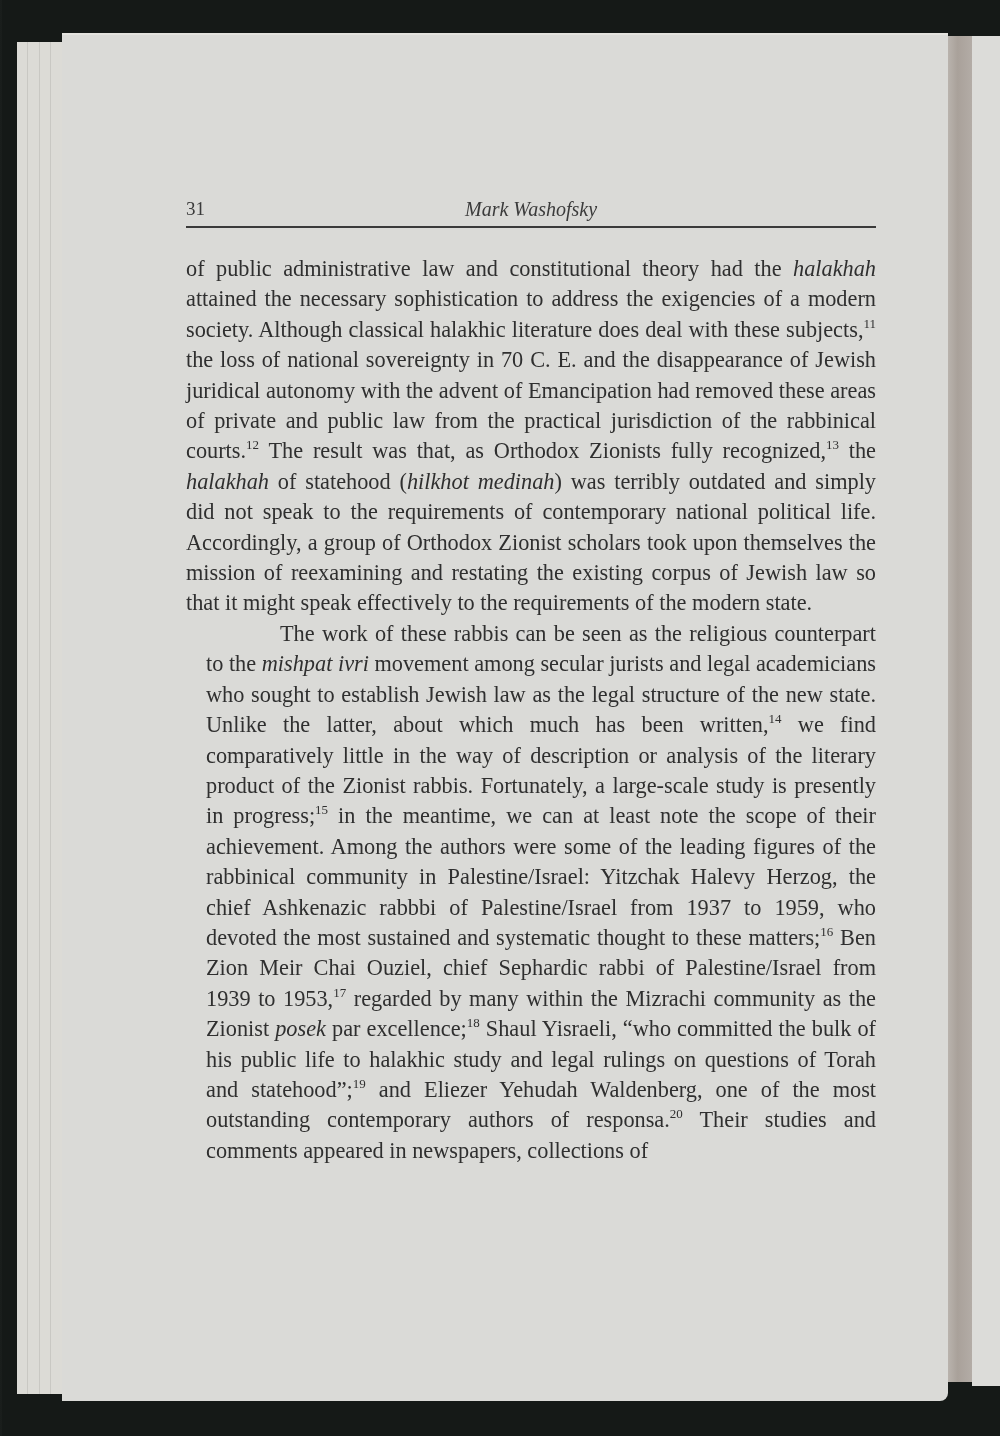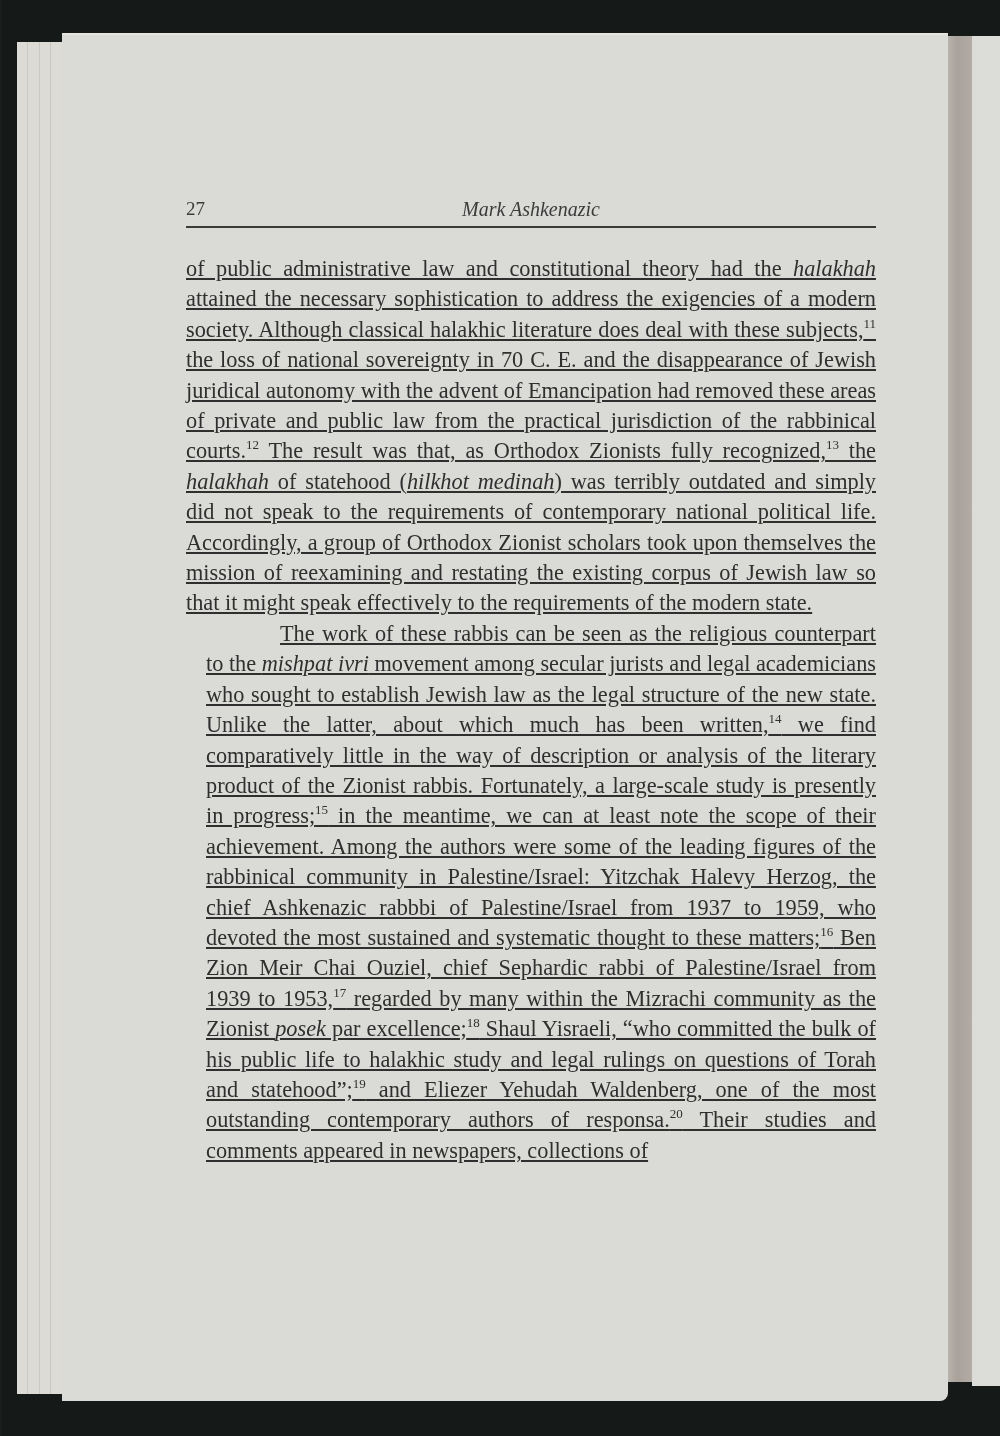--- a/index.html
+++ b/index.html
@@ -96,21 +96,20 @@
       top: 254px;
       width: 690px;
       color: #2f2f2f;
       font-size: 22.3px;
       line-height: 30.4px;
       text-align: justify;
       text-justify: inter-word;
     }
     .body-text p {
       margin: 0;
-      text-decoration: underline;
     }
     .body-text p.indent {
       text-indent: 74px;
       margin-left: 20px;
     }
     .body-text i {
       font-style: italic;
     }
     .body-text sup {
       font-size: 13px;
@@ -129,20 +128,20 @@
   <div class="edge" style="left:33px"></div>
   <div class="edge" style="left:45px"></div>
 </div>
 
 <div class="gutter"></div>
 <div class="next-page"></div>
 
 <div class="page"></div>
 
 <div class="running-head">
-  <span class="folio">27</span>
-  <span class="author">Mark Ashkenazic</span>
+  <span class="folio">31</span>
+  <span class="author">Mark Washofsky</span>
 </div>
 
 <div class="body-text">
   <p><span>of public administrative law and constitutional theory had the </span><i>halakhah</i><span> attained the necessary sophistication to address the exigencies of a modern society. Although classical halakhic literature does deal with these subjects,</span><sup>11</sup><span> the loss of national sovereignty in 70 C. E. and the disappearance of Jewish juridical autonomy with the advent of Emancipation had removed these areas of private and public law from the practical jurisdiction of the rabbinical courts.</span><sup>12</sup><span> The result was that, as Orthodox Zionists fully recognized,</span><sup>13</sup><span> the </span><i>halakhah</i><span> of statehood (</span><i>hilkhot medinah</i><span>) was terribly outdated and simply did not speak to the requirements of contemporary national political life. Accordingly, a group of Orthodox Zionist scholars took upon themselves the mission of reexamining and restating the existing corpus of Jewish law so that it might speak effectively to the requirements of the modern state.</span></p>
   <p class="indent"><span>The work of these rabbis can be seen as the religious counterpart to the </span><i>mishpat ivri</i><span> movement among secular jurists and legal academicians who sought to establish Jewish law as the legal structure of the new state. Unlike the latter, about which much has been written,</span><sup>14</sup><span> we find comparatively little in the way of description or analysis of the literary product of the Zionist rabbis. Fortunately, a large-scale study is presently in progress;</span><sup>15</sup><span> in the meantime, we can at least note the scope of their achievement. Among the authors were some of the leading figures of the rabbinical community in Palestine/Israel: Yitzchak Halevy Herzog, the chief Ashkenazic rabbbi of Palestine/Israel from 1937 to 1959, who devoted the most sustained and systematic thought to these matters;</span><sup>16</sup><span> Ben Zion Meir Chai Ouziel, chief Sephardic rabbi of Palestine/Israel from 1939 to 1953,</span><sup>17</sup><span> regarded by many within the Mizrachi community as the Zionist </span><i>posek</i><span> par excellence;</span><sup>18</sup><span> Shaul Yisraeli, “who committed the bulk of his public life to halakhic study and legal rulings on questions of Torah and statehood”;</span><sup>19</sup><span> and Eliezer Yehudah Waldenberg, one of the most outstanding contemporary authors of responsa.</span><sup>20</sup><span> Their studies and comments appeared in newspapers, collections of</span></p>
 </div>
 
 </body></html>

